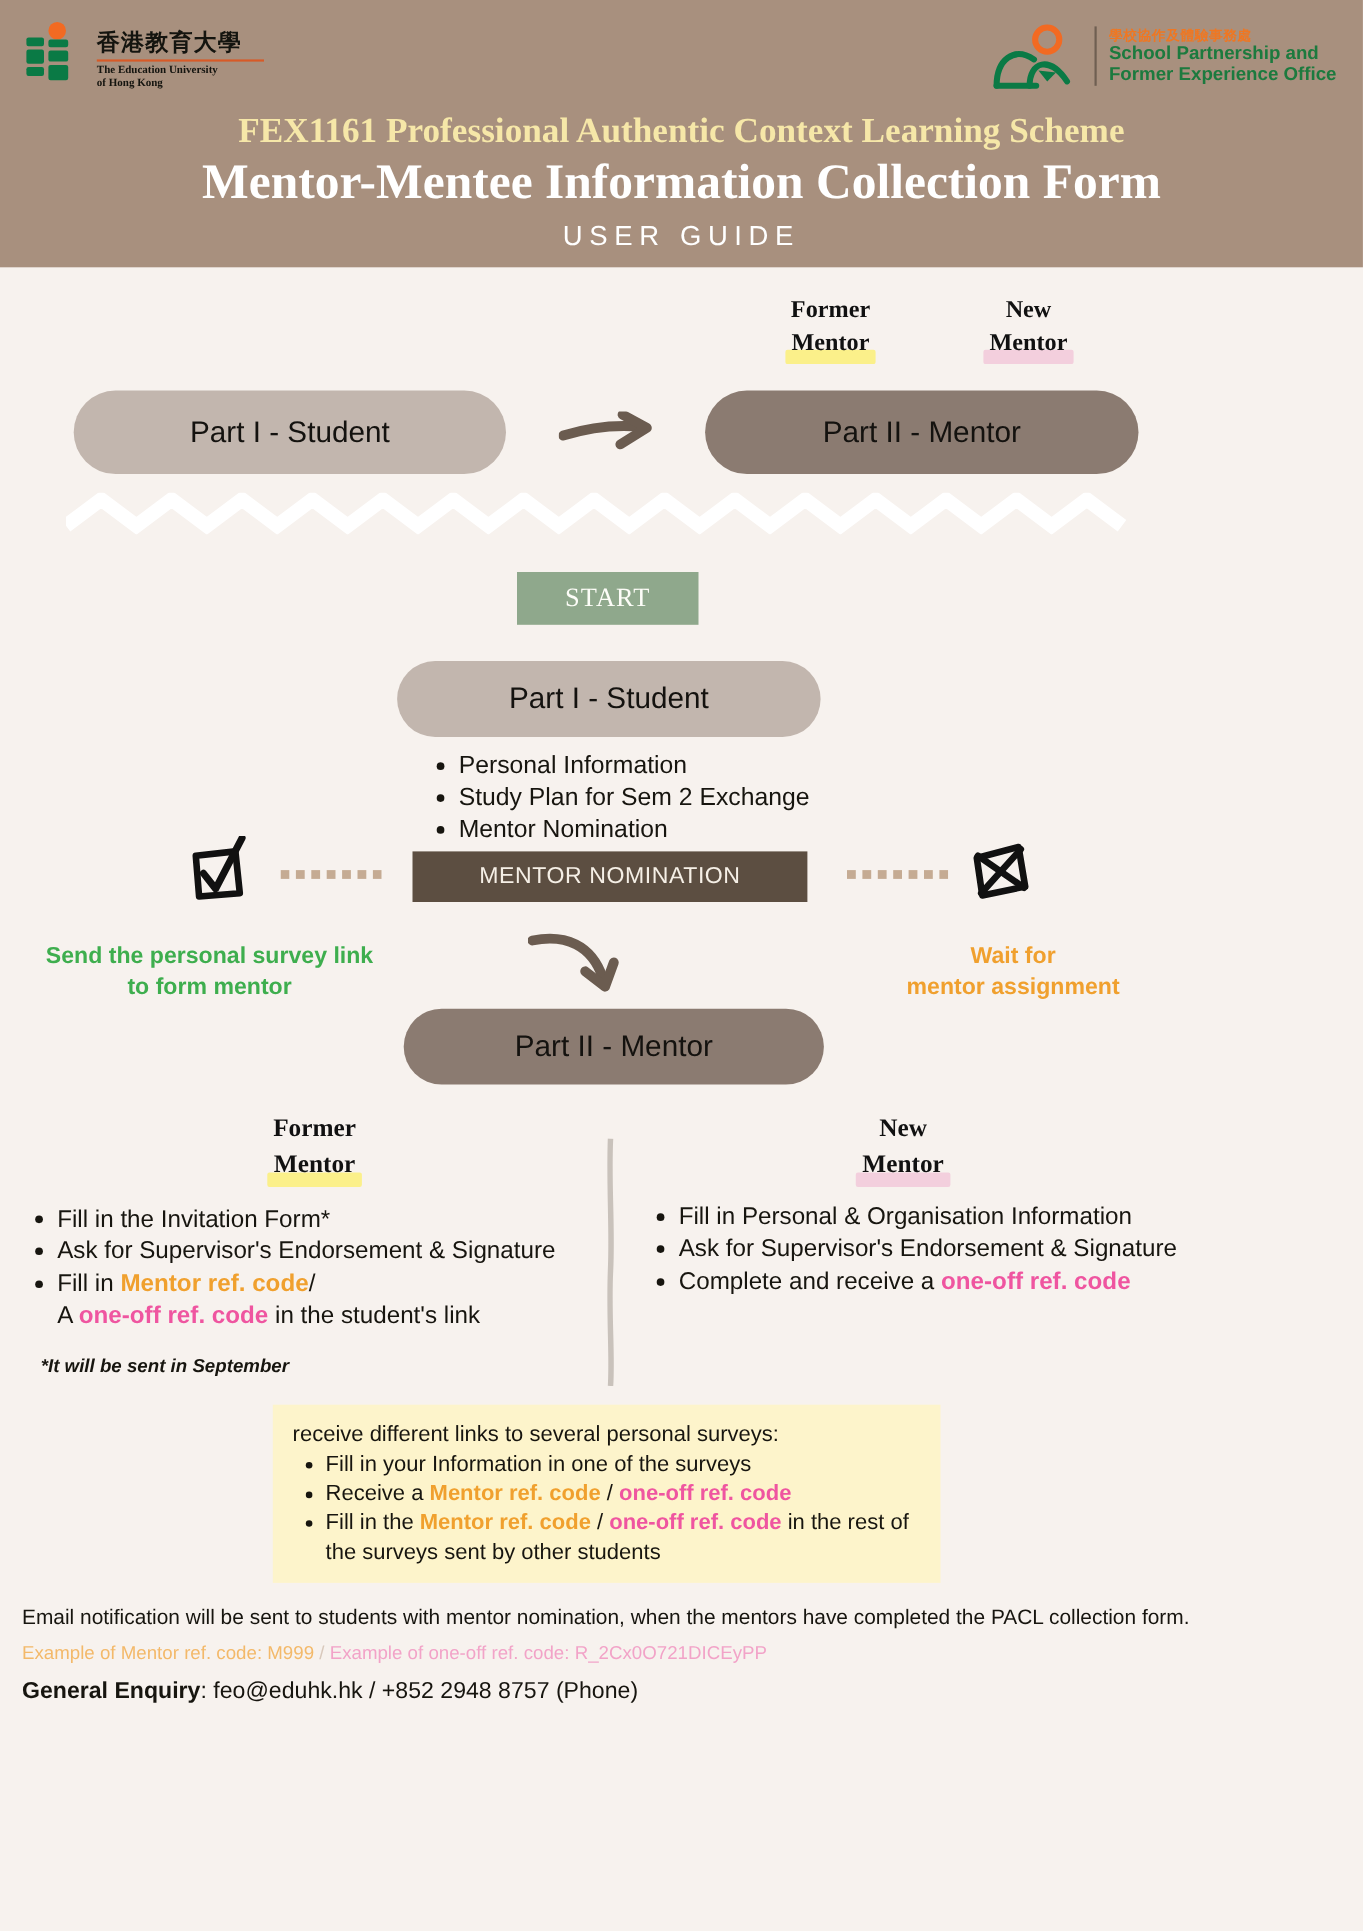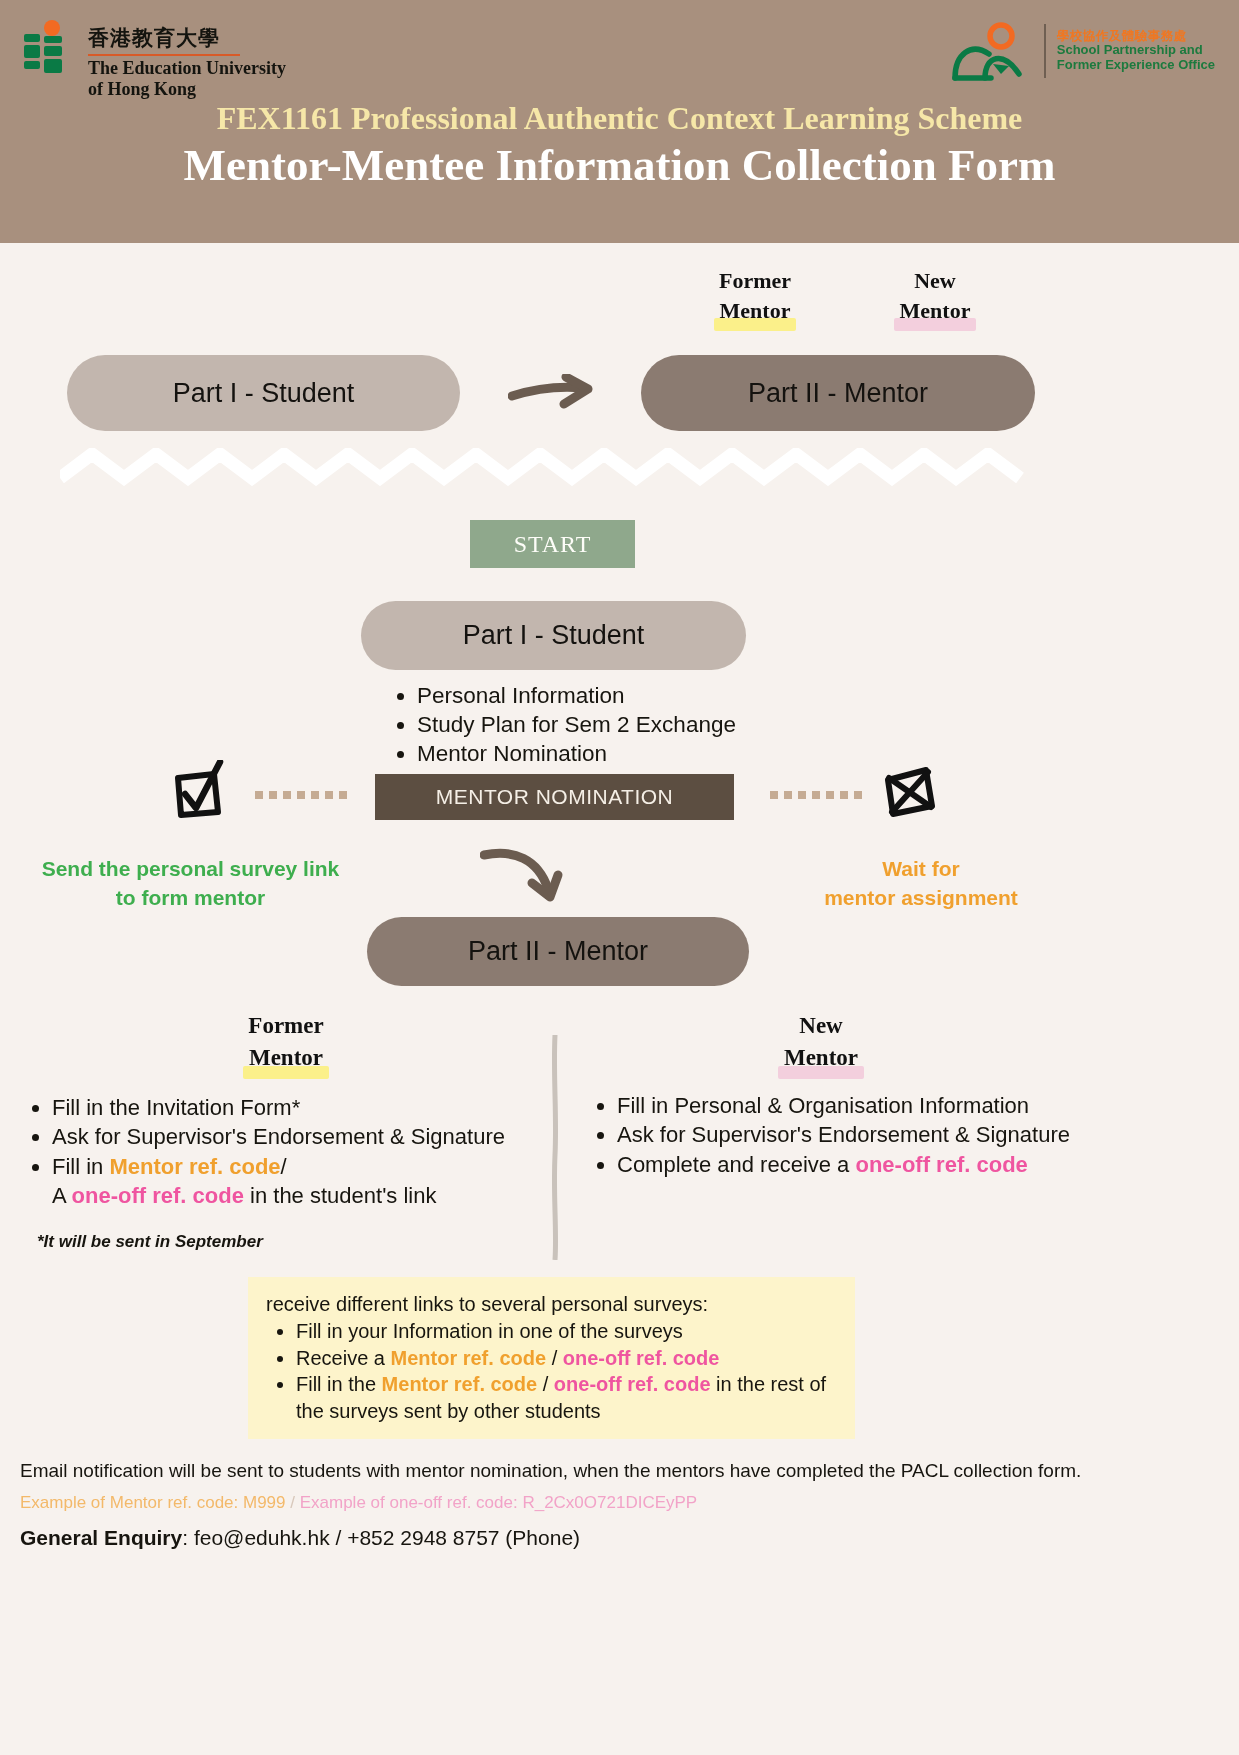--- a/index.html
+++ b/index.html
@@ -15,28 +15,28 @@
   .header {
     position: relative;
     width: 1239px; height: 243px;
     background: #a8907e;
   }
   .logo-left { position: absolute; left: 22px; top: 20px; display: flex; align-items: flex-start; gap: 14px; }
   .euhk-mark { width: 52px; height: 60px; position: relative; flex: 0 0 auto; }
   .euhk-text { padding-top: 4px; }
   .euhk-cn { font-family: "DejaVu Sans", sans-serif; font-size: 21px; font-weight: bold; color: #14140f; letter-spacing: 1px; }
   .euhk-rule { width: 152px; height: 2px; background: #d85a27; margin: 2px 0 2px 0; }
-  .euhk-en { font-family: "Liberation Serif", serif; font-size: 18px; font-weight: bold; color: #14140f; line-height: 1.18; }
+  .euhk-en { font-family: "Liberation Serif", serif; font-size: 10px; font-weight: bold; color: #14140f; line-height: 1.18; }
 
   .logo-right { position: absolute; right: 24px; top: 20px; display: flex; align-items: center; gap: 11px; }
   .spfeo-mark { width: 84px; height: 62px; flex: 0 0 auto; }
   .spfeo-divider { width: 2px; height: 54px; background: #6f5f52; }
   .spfeo-text { line-height: 1.12; }
   .spfeo-cn { font-family: "DejaVu Sans", sans-serif; font-size: 12.5px; font-weight: bold; color: #ef7722; letter-spacing: .5px; }
-  .spfeo-en { font-family: "Liberation Sans", sans-serif; font-size: 13px; font-weight: bold; color: #1c7a3e; }
+  .spfeo-en { font-family: "Liberation Sans", sans-serif; font-size: 17px; font-weight: bold; color: #1c7a3e; }
 
   .hdr-sub { position: absolute; top: 100px; left: 0; width: 100%; text-align: center;
     font-family: "Liberation Serif", serif; font-weight: bold; font-size: 32px; color: #f6e7a8; }
   .hdr-title { position: absolute; top: 139px; left: 0; width: 100%; text-align: center;
     font-family: "Liberation Serif", serif; font-weight: bold; font-size: 45px; color: #ffffff; }
   .hdr-guide { position: absolute; top: 201px; left: 0; width: 100%; text-align: center;
     font-family: "Liberation Sans", sans-serif; font-size: 25px; color: #ffffff; letter-spacing: 6px; }
 
   
   .pill { border-radius: 48px; display: flex; align-items: center; justify-content: center;
@@ -156,20 +156,21 @@
     <div class="spfeo-divider"></div>
     <div class="spfeo-text">
       <div class="spfeo-cn">學校協作及體驗事務處</div>
       <div class="spfeo-en">School Partnership and</div>
       <div class="spfeo-en">Former Experience Office</div>
     </div>
   </div>
 
   <div class="hdr-sub">FEX1161 Professional Authentic Context Learning Scheme</div>
   <div class="hdr-title">Mentor-Mentee Information Collection Form</div>
+  <div class="hdr-guide">USER GUIDE</div>
 </div>
 
 <div class="top-row">
   <div class="lbl-former-top">
     <div class="mlabel">Former</div>
     <div class="mlabel hl-wrap"><span class="hl-yellow">Mentor</span></div>
   </div>
   <div class="lbl-new-top">
     <div class="mlabel">New</div>
     <div class="mlabel hl-wrap"><span class="hl-yellow hl-pink">Mentor</span></div>

